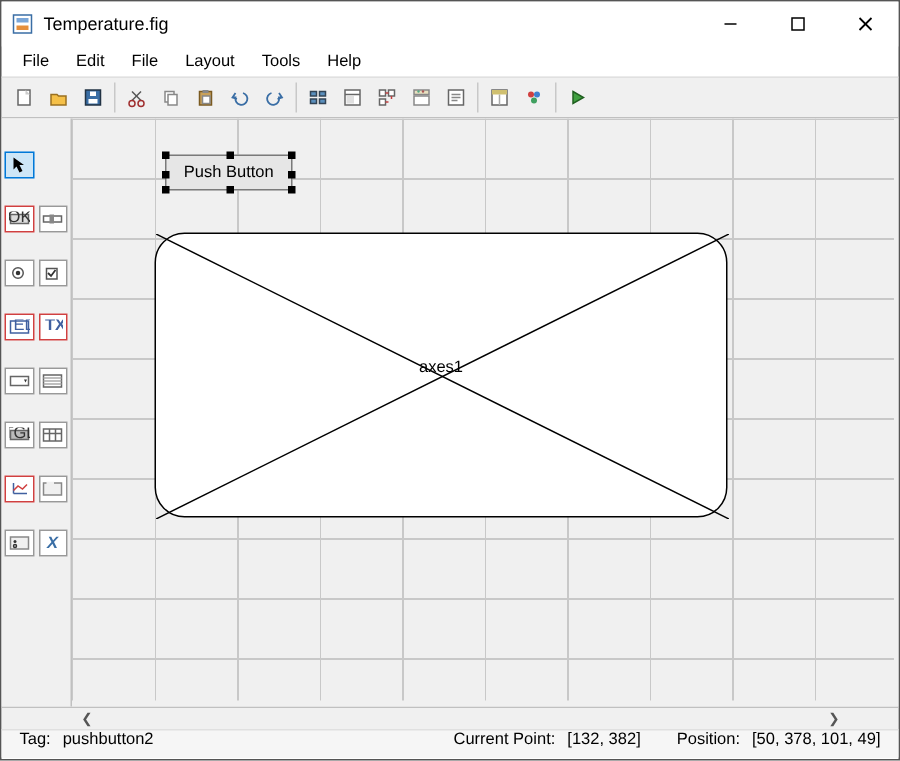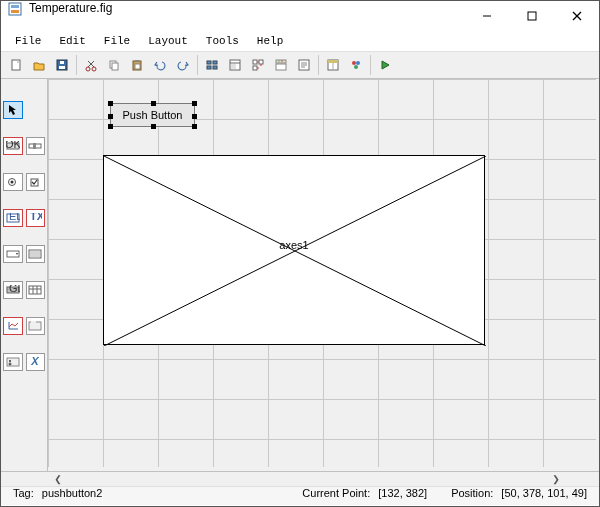--- a/index.html
+++ b/index.html
@@ -1,24 +1,24 @@
 <!DOCTYPE html>
 <html><head>
 <meta charset="utf-8">
 <style>
   * { box-sizing: border-box; margin: 0; padding: 0; font-family: "Segoe UI", Tahoma, sans-serif; font-size: 11px; }
   body { background: #fff; }
   .window { width: 600px; height: 507px; border: 1px solid #555; background: #fff; position: relative; overflow: hidden; }
-  .titlebar { height: 30px; background: #fff; display: flex; align-items: flex-start; padding-left: 6px; }
+  .titlebar { height: 30px; background: #fff; display: flex; align-items: center; padding-left: 6px; }
   .titlebar .icon { width: 16px; height: 16px; margin-right: 6px; display:flex; align-items:center; justify-content:center; }
   .titlebar .title { flex: 1; font-size: 12px; }
   .win-controls { display: flex; height: 100%; }
   .win-controls div { width: 45px; display:flex; align-items:center; justify-content:center; font-size: 13px; cursor: default; }
   .menubar { height: 20px; display: flex; align-items: center; padding-left: 6px; gap: 2px; }
-  .menubar span { padding: 2px 8px; cursor: default; font-family: Liberation Mono, monospace; }
+  .menubar span { padding: 2px 8px; cursor: default; }
   .toolbar { height: 28px; background: #f0f0f0; display: flex; align-items: center; padding: 0 4px; gap: 1px; border-top: 1px solid #e0e0e0; border-bottom: 1px solid #c0c0c0; }
   .tbtn { width: 22px; height: 22px; display:flex; align-items:center; justify-content:center; cursor: default; border: 1px solid transparent; }
   .tsep { width: 1px; height: 20px; background: #c8c8c8; margin: 0 2px; }
   .workspace { display: flex; height: 392px; background: #f0f0f0; }
   .palette { width: 47px; background: #f0f0f0; padding: 4px 2px; border-right: 1px solid #c0c0c0; }
   .prow { display: flex; gap: 3px; margin-bottom: 2px; justify-content: space-between; margin-top: 18px; }
   .ptool { width: 20px; height: 18px; border: 1px solid #999; background: #fff; display:flex; align-items:center; justify-content:center; cursor: default; font-size: 8px; }
   .ptool.selected { border: 1px solid #0078d7; background: #cde6f7; }
   .ptool.red-border { border-color: #d04040; }
   .canvas-wrap { flex: 1; overflow: auto; position: relative; background: #f0f0f0; }
@@ -323,21 +323,21 @@
           <div class="h" style="left:-3px; top:-3px;"></div>
           <div class="h" style="left:40px; top:-3px;"></div>
           <div class="h" style="right:-3px; top:-3px;"></div>
           <div class="h" style="left:-3px; top:10px;"></div>
           <div class="h" style="right:-3px; top:10px;"></div>
           <div class="h" style="left:-3px; bottom:-3px;"></div>
           <div class="h" style="left:40px; bottom:-3px;"></div>
           <div class="h" style="right:-3px; bottom:-3px;"></div>
         </div>
 
-        <div class="component axes" style="left:55px; top:76px; width:382px; height:190px;">
+        <div class="component axes" style="left:55px; top:76px; width:382px; height:190px;border-radius:20px;">
           <svg width="382" height="190">
             <line x1="0" y1="0" x2="382" y2="190" stroke="#000" stroke-width="1"></line>
             <line x1="382" y1="0" x2="0" y2="190" stroke="#000" stroke-width="1"></line>
           </svg>
           <span style="position:absolute; left:50%; top:50%; transform:translate(-50%,-90%); background:transparent;">axes1</span>
         </div>
 
 
 
       </div>

